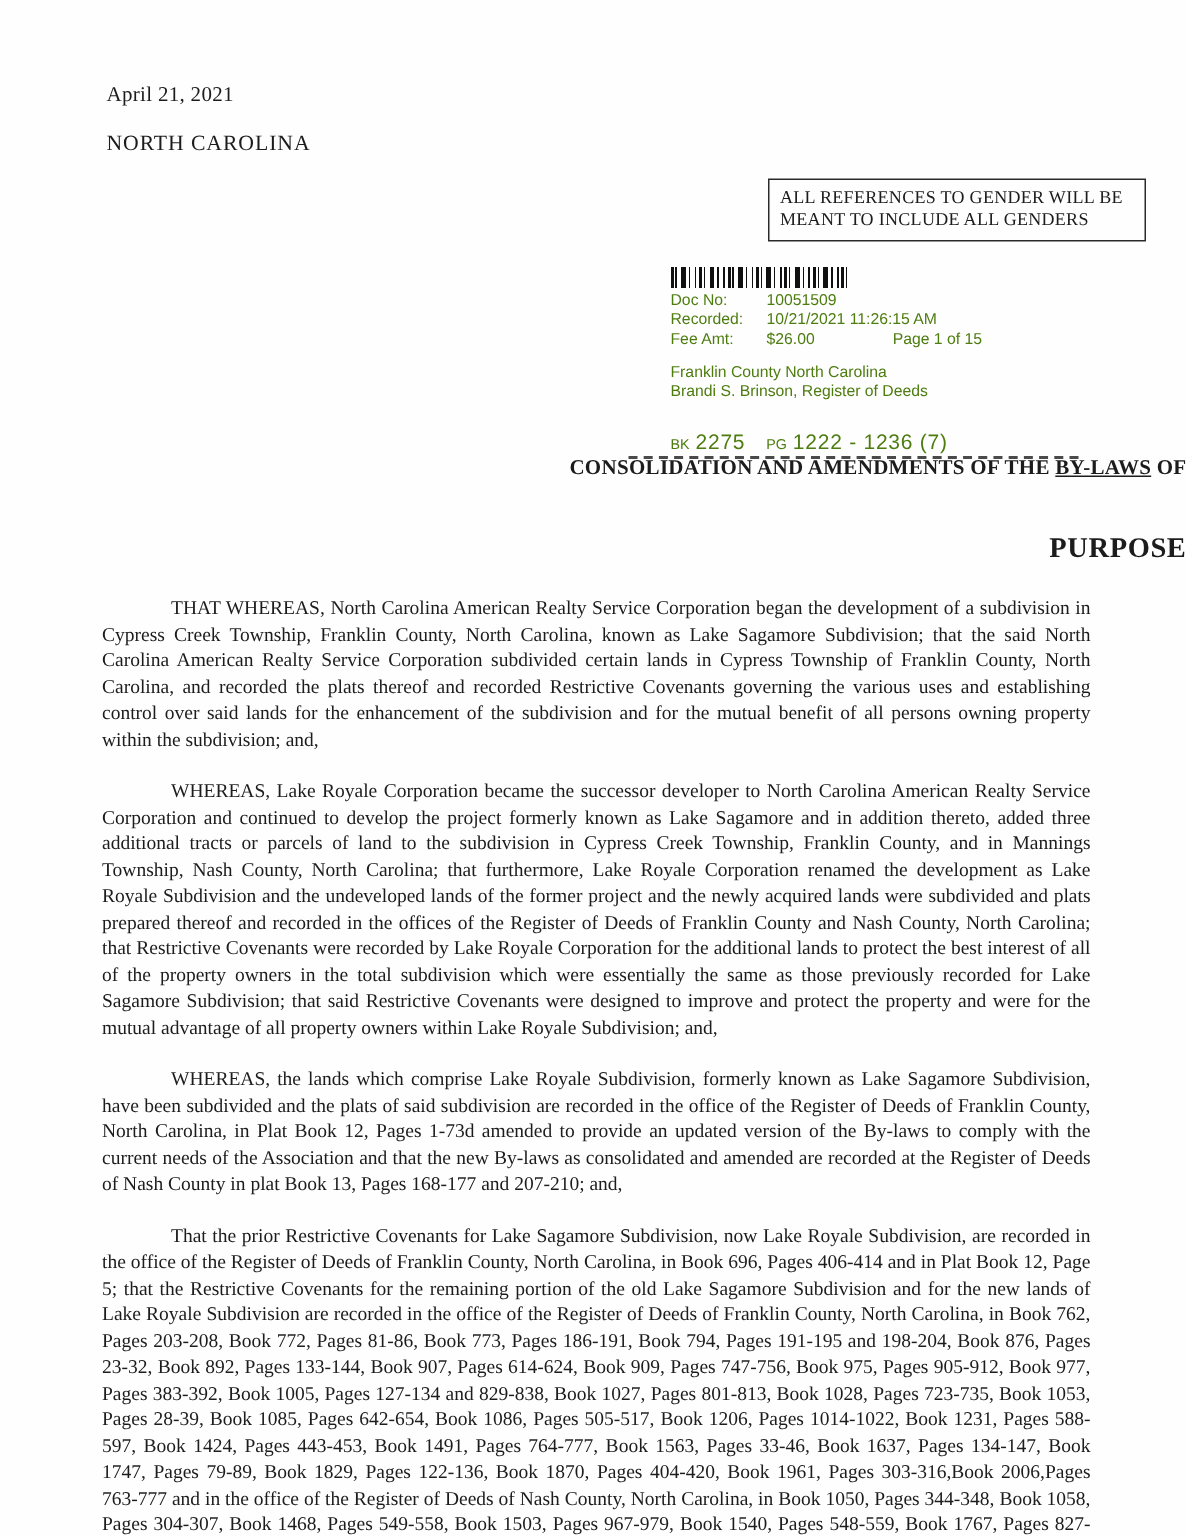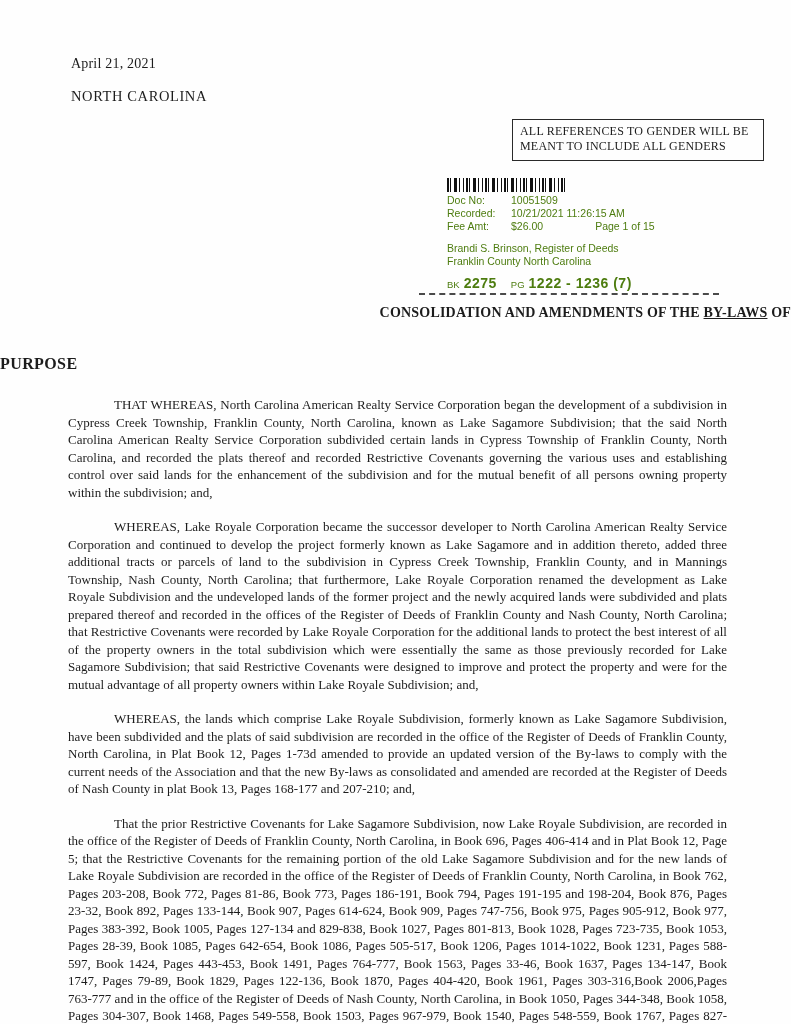--- a/index.html
+++ b/index.html
@@ -38,35 +38,35 @@
       #111 0px, #111 2px, #fff 2px, #fff 3px,
       #111 3px, #111 4px, #fff 4px, #fff 7px,
       #111 7px, #111 10px, #fff 10px, #fff 12px,
       #111 12px, #111 13px, #fff 13px, #fff 16px,
       #111 16px, #111 17px, #fff 17px, #fff 19px);
   }
   .stamp-row { display: flex; font-size: 10.5px; line-height: 13px; }
   .stamp-label { width: 64px; flex: none; }
   .stamp-page { margin-left: 52px; text-align: right; }
   .stamp-county { margin-top: 9px; font-size: 10.5px; line-height: 13px; }
-  .bkpg-row { margin-top: 7px; display: flex; align-items: baseline; }
+  .bkpg-row { margin-top: 18px; display: flex; align-items: baseline; }
   .bkpg-label { font-size: 9.5px; margin-right: 4px; }
-  .bkpg-num { font-size: 14px; font-weight: bold; letter-spacing: 0.5px; margin-right: 14px; }
+  .bkpg-num { font-size: 14px; font-weight: normal; letter-spacing: 0.5px; margin-right: 14px; }
   .stamp-dashes { margin-top: 2px; width: 300px; margin-left: -28px;
     border-bottom: 2px dashed #4a4a4a; height: 2px; }
 
   .title-block {
     position: absolute; left: 0; top: 303px; width: 791px;
     text-align: right; font-size: 14px; font-weight: bold;
     line-height: 19px; letter-spacing: 0.2px;
   }
   .bylaws-emph { text-decoration: underline; }
   .purpose-heading {
     position: absolute; left: 0; top: 355px; width: 791px;
-    text-align: left; font-size: 16px; font-weight: bold;
+    text-align: right; font-size: 19px; font-weight: bold;
     letter-spacing: 0.4px;
   }
 
   .body-text {
     position: absolute; left: 68px; top: 380px; width: 659px;
     font-size: 13px; line-height: 17.5px;
     text-align: justify;
   }
   .body-par { text-indent: 46px; margin-bottom: 17px; margin-top: 16px; }
 </style>
@@ -91,22 +91,22 @@
     <div class="stamp-row">
       <span class="stamp-label">Recorded:</span>
       <span>10/21/2021 11:26:15 AM</span>
     </div>
     <div class="stamp-row">
       <span class="stamp-label">Fee Amt:</span>
       <span>$26.00</span>
       <span class="stamp-page">Page 1 of 15</span>
     </div>
     <div class="stamp-county">
+      <div>Franklin County North Carolina</div>
       <div>Brandi S. Brinson, Register of Deeds</div>
-      <div>Franklin County North Carolina</div>
     </div>
     <div class="bkpg-row">
       <span class="bkpg-label">BK</span>
       <span class="bkpg-num">2275</span>
       <span class="bkpg-label">PG</span>
       <span class="bkpg-num">1222 - 1236 (7)</span>
     </div>
     <div class="stamp-dashes"></div>
   </div>
 

